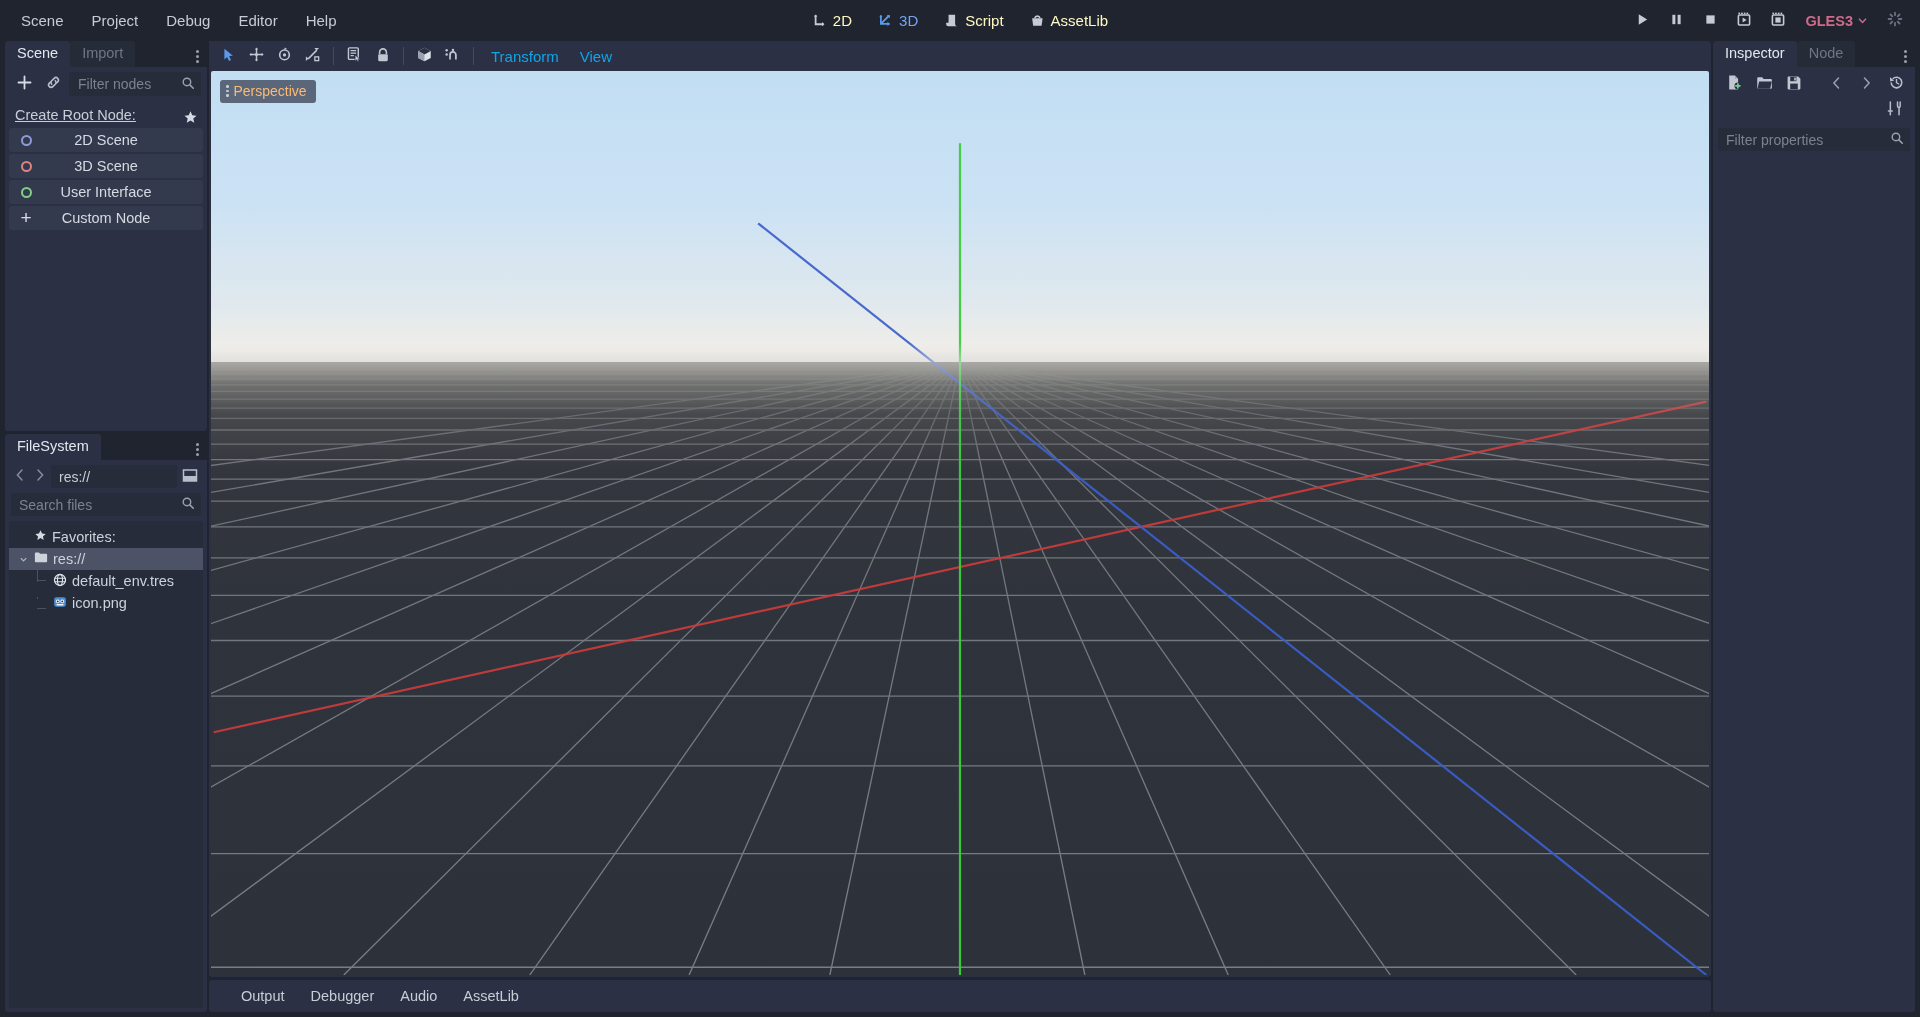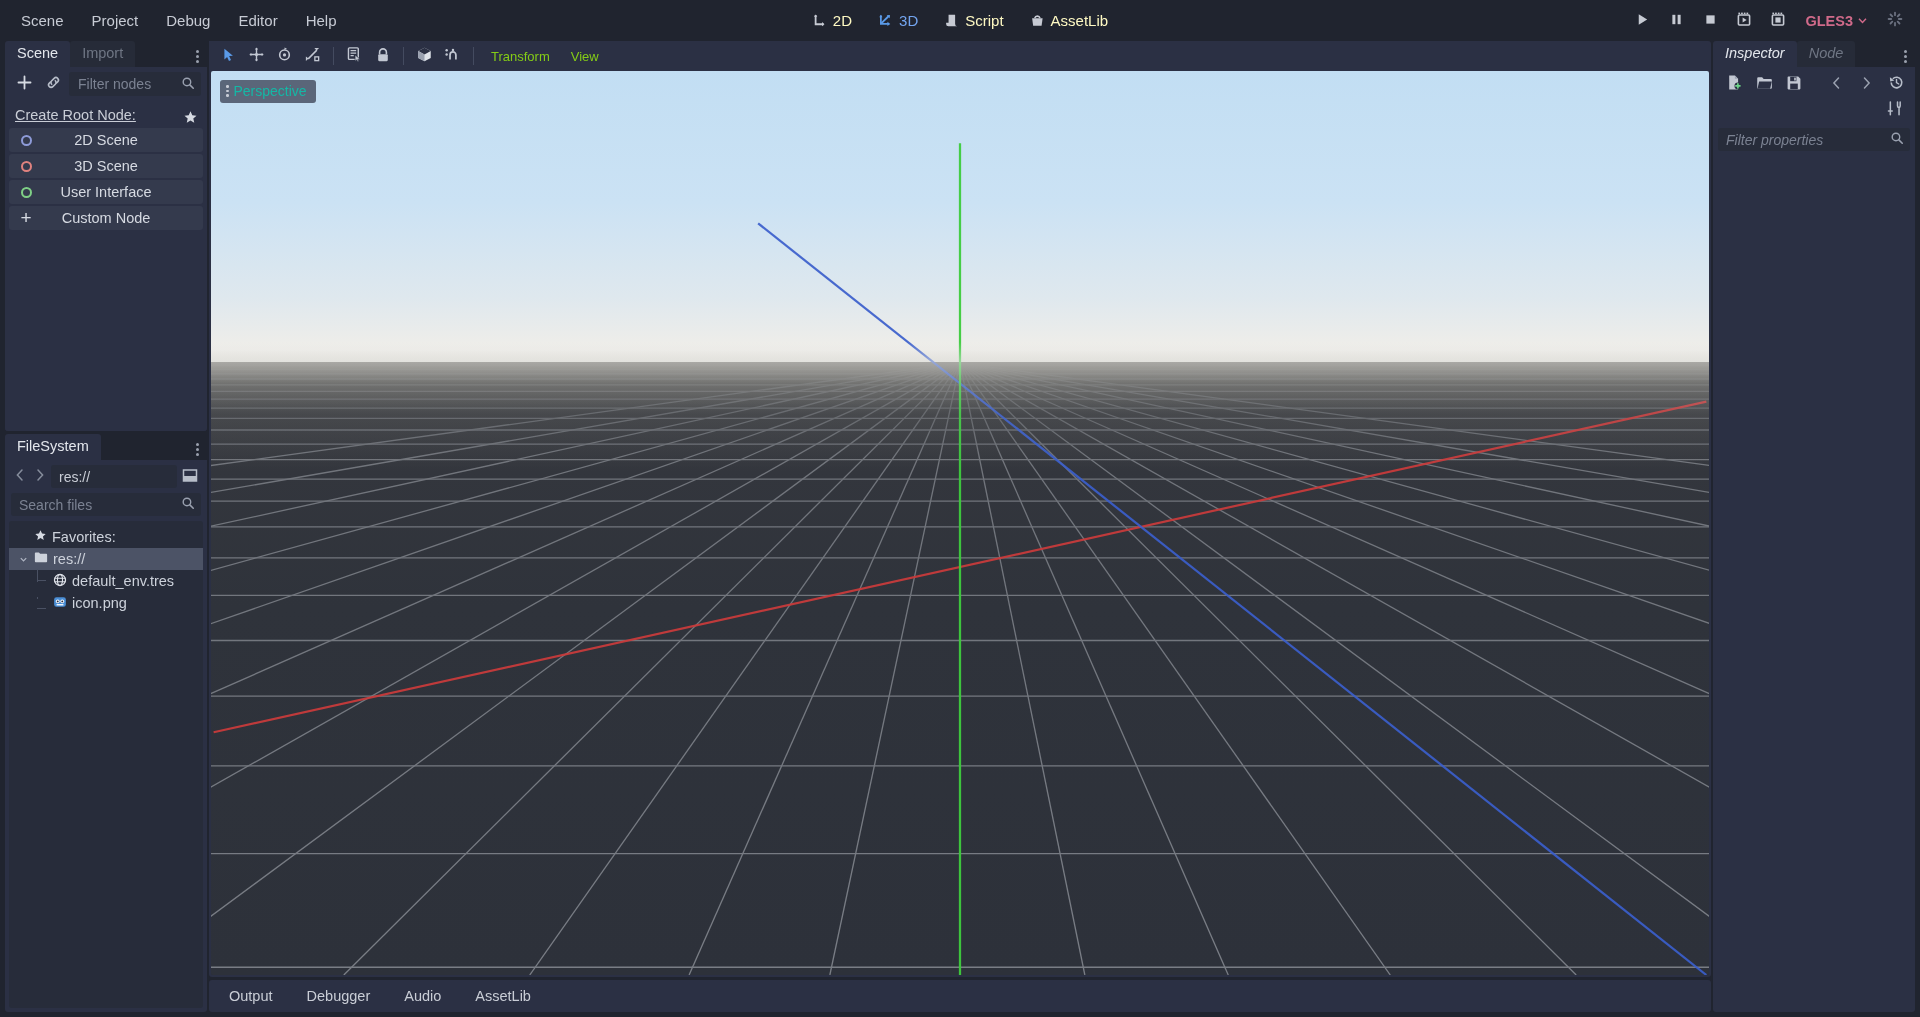--- a/index.html
+++ b/index.html
@@ -222,21 +222,21 @@
     height: 30px; display: flex; align-items: center;
     padding: 0 6px; gap: 1px;
   }
   .vp-btn {
     width: 27px; height: 24px; display: flex;
     align-items: center; justify-content: center; border-radius: 3px;
   }
   .vp-sep { width: 1px; height: 18px; background: #444b60; margin: 0 6px; }
   .vp-menu {
     padding: 4px 10px; border-radius: 3px;
-    font-size: 13px; color: #84cc16;
+    font-size: 15px; color: #0ea5e9;
   }
 
   .viewport {
     flex: 1; margin: 0 2px 2px 2px;
     position: relative; overflow: hidden;
     border-radius: 2px;
     background: #262a35;
     min-height: 0;
   }
   .sky {
@@ -258,41 +258,41 @@
       rgba(170,178,185,0.10) 38%,
       rgba(0,0,0,0) 44%);
     pointer-events: none;
   }
   .persp-label {
     position: absolute; left: 9px; top: 9px;
     display: flex; align-items: center; gap: 3px;
     background: rgba(50,56,74,0.72);
     border-radius: 3px;
     padding: 3px 9px 4px 4px;
-    font-size: 14px; color: #14b8a6;
+    font-size: 14px; color: #fdba74;
   }
   .persp-dots { display:flex; flex-direction:column; gap:2px; padding: 0 2px; }
   .persp-dots i { width:2.5px;height:2.5px;background:#c8ccd6;border-radius:50%;display:block; }
 
   .bottom-panel {
     height: 32px; min-height: 32px;
     background: #2b3044; border-radius: 3px;
     display: flex; align-items: center;
-    padding-left: 8px; gap: 10px; margin-bottom: 5px;
+    padding-left: 20px; gap: 2px; margin-bottom: 5px;
   }
   .bp-tab {
     padding: 5px 12px; border-radius: 3px;
     font-size: 14.5px; color: #c9cdd6;
   }
 
   
   .right-col {
     width: 207px; min-width: 207px;
     display: flex; flex-direction: column;
-    padding-right: 5px; gap: 3px; font-style: italic;
+    padding-right: 5px; gap: 3px;
   }
   .insp-dock { flex: 1; min-height: 0; margin-bottom: 5px; }
   .insp-toolrow {
     display: flex; align-items: center;
     padding: 5px 6px 2px 8px; gap: 4px;
   }
   .insp-toolrow .spacer { flex: 1; }
   .insp-row2 { display: flex; justify-content: flex-end; padding: 0 8px 4px 0; }
   .insp-filter { padding: 2px 5px 6px 5px; }
   .insp-body { flex: 1; }

